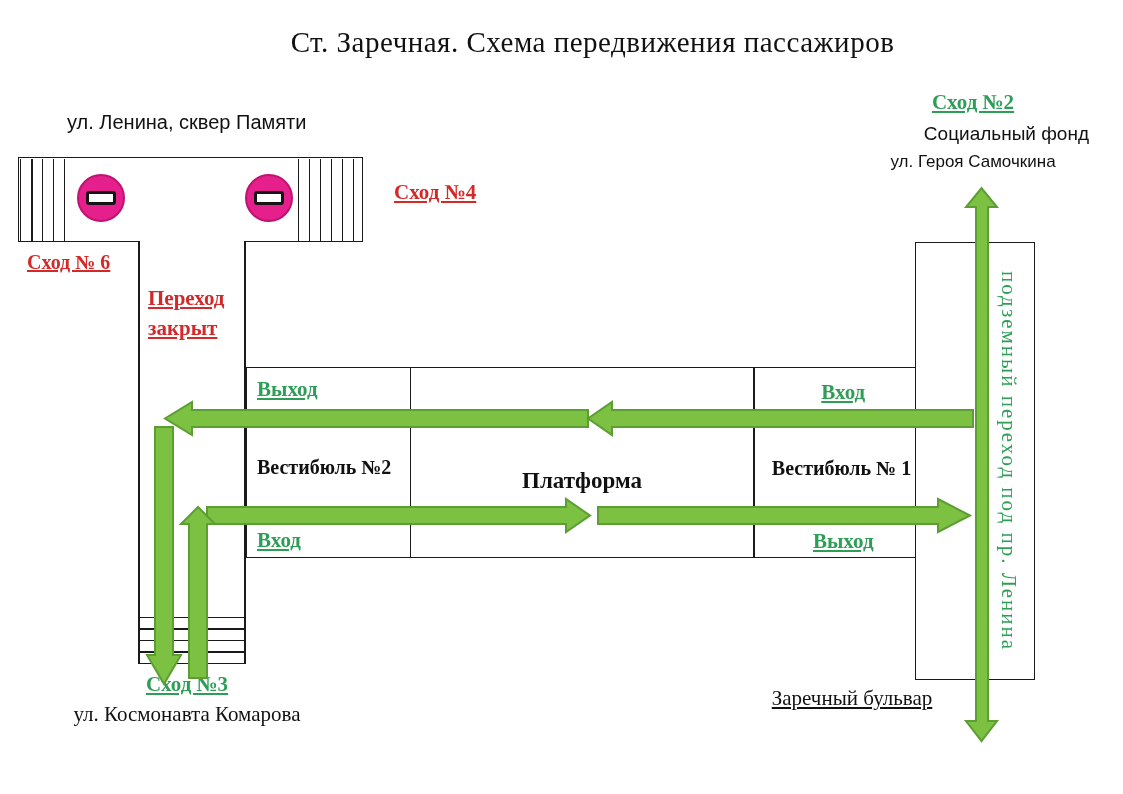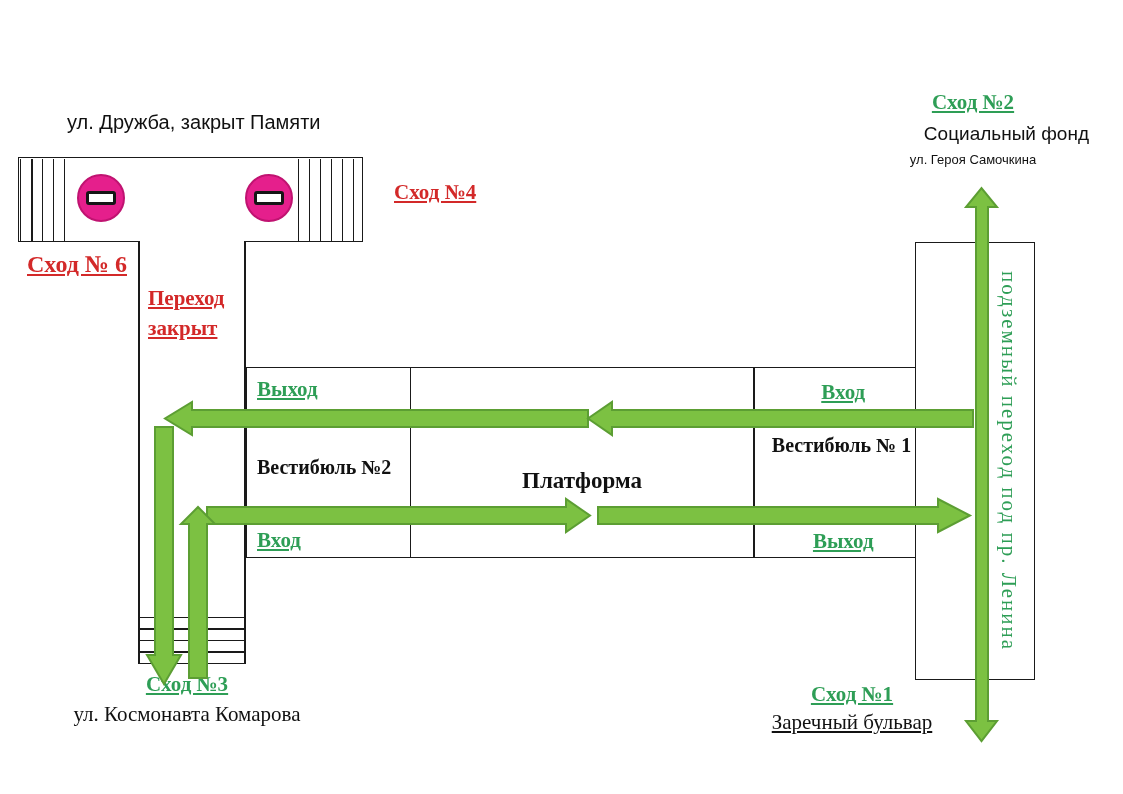--- a/index.html
+++ b/index.html
@@ -39,39 +39,40 @@
     white-space:nowrap;font-family:"Liberation Serif",serif;}
 
   svg.arrows{left:0;top:0;pointer-events:none;}
   svg.arrows polygon{fill:var(--arrow-fill);stroke:var(--arrow-stroke);stroke-width:2;stroke-linejoin:miter;}
 </style>
 </head>
 <body>
 
 <div class="canvas">
 
+  <div class="abs title nowrap">Ст. Заречная. Схема передвижения пассажиров</div>
 
-  <div class="abs sans nowrap" style="left:67px;top:111px;font-size:20px;">ул. Дружба, закрыт Памяти</div>
+  <div class="abs sans nowrap" style="left:67px;top:111px;font-size:20px;">ул. Ленина, сквер Памяти</div>
 
   <div class="abs box" style="left:18px;top:157px;width:345px;height:85px;border-bottom:none;"></div>
   <div class="abs hline" style="left:18px;top:240.5px;width:121.5px;"></div>
   <div class="abs hline" style="left:244px;top:240.5px;width:119px;"></div>
 
   <div class="abs stairs-v" style="left:19.5px;top:158.5px;width:55px;height:82px;"></div>
   <div class="abs stairs-v" style="left:298px;top:158.5px;width:64px;height:82px;"></div>
 
   <div class="abs noentry" style="left:77px;top:174px;">
     <div class="bar"></div>
   </div>
   <div class="abs noentry" style="left:245px;top:174px;">
     <div class="bar"></div>
   </div>
 
   <div class="abs lbl bold red nowrap" style="left:394px;top:180px;">Сход №4</div>
-  <div class="abs bold red nowrap" style="left:27px;top:251px;font-size:24px;">Сход № 6</div>
+  <div class="abs bold red nowrap" style="left:27px;top:251px;font-size:20px;">Сход № 6</div>
   <div class="abs lbl bold red" style="left:148px;top:283px;width:104px;line-height:1.45;">Переход закрыт</div>
 
   <div class="abs vline" style="left:138px;top:240.5px;height:423px;"></div>
   <div class="abs vline" style="left:244px;top:240.5px;height:423px;"></div>
 
   <div class="abs stairs-h" style="left:138px;top:616.5px;width:107.5px;height:48px;"></div>
 
   <div class="abs box" style="left:245.5px;top:367px;width:165.5px;height:191px;"></div>
   <div class="abs box" style="left:409.5px;top:367px;width:345px;height:191px;"></div>
   <div class="abs box" style="left:753px;top:367px;width:162.5px;height:191px;"></div>
@@ -81,34 +82,33 @@
   <div class="abs hline" style="left:753px;top:426px;width:162.5px;"></div>
   <div class="abs hline" style="left:753px;top:506px;width:162.5px;"></div>
 
   <div class="abs lbl bold green nowrap" style="left:257px;top:377px;">Выход</div>
   <div class="abs vest-name nowrap" style="left:257px;top:456px;">Вестибюль №2</div>
   <div class="abs lbl bold green nowrap" style="left:257px;top:528px;">Вход</div>
 
   <div class="abs platform-lbl center" style="left:409.5px;top:468px;width:345px;">Платформа</div>
 
   <div class="abs lbl bold green center" style="left:753px;top:380px;width:162.5px;text-indent:18px;">Вход</div>
-  <div class="abs vest-name center" style="left:753px;top:434px;width:177px;font-family:Liberation Serif, serif;">Вестибюль № 1</div>
+  <div class="abs vest-name center" style="left:753px;top:457px;width:177px;font-family:Liberation Serif, serif;">Вестибюль № 1</div>
   <div class="abs lbl bold green center" style="left:753px;top:529px;width:162.5px;text-indent:18px;">Выход</div>
 
   <div class="abs box" style="left:915px;top:242px;width:120px;height:438px;"></div>
   <div class="abs underpass-text">подземный переход под пр. Ленина</div>
 
   <div class="abs center" style="left:857px;top:90px;width:232px;">
     <div class="lbl bold green nowrap">Сход №2</div>
     <div class="sans nowrap" style="font-size:19px;margin-top:9px;text-align:right;">Социальный фонд</div>
-    <div class="sans nowrap" style="font-size:13px;margin-top:7px;">ул. Героя Самочкина</div>
+    <div class="sans nowrap" style="font-size:17px;margin-top:7px;">ул. Героя Самочкина</div>
   </div>
 
   <div class="abs center" style="left:757px;top:682px;width:190px;">
-    <div class="lbl bold green nowrap">Сход №1</div>
     <div class="lbl nowrap" style="margin-top:4px;text-decoration:underline;">Заречный бульвар</div>
   </div>
 
   <div class="abs center" style="left:62px;top:672px;width:250px;">
     <div class="lbl bold green nowrap">Сход №3</div>
     <div class="lbl nowrap" style="margin-top:6px;">ул. Космонавта Комарова</div>
   </div>
 
   <svg class="abs arrows" width="1123" height="794" viewBox="0 0 1123 794">
     <polygon points="588,410 192,410 192,402 165,418.5 192,435 192,427 588,427"></polygon>

